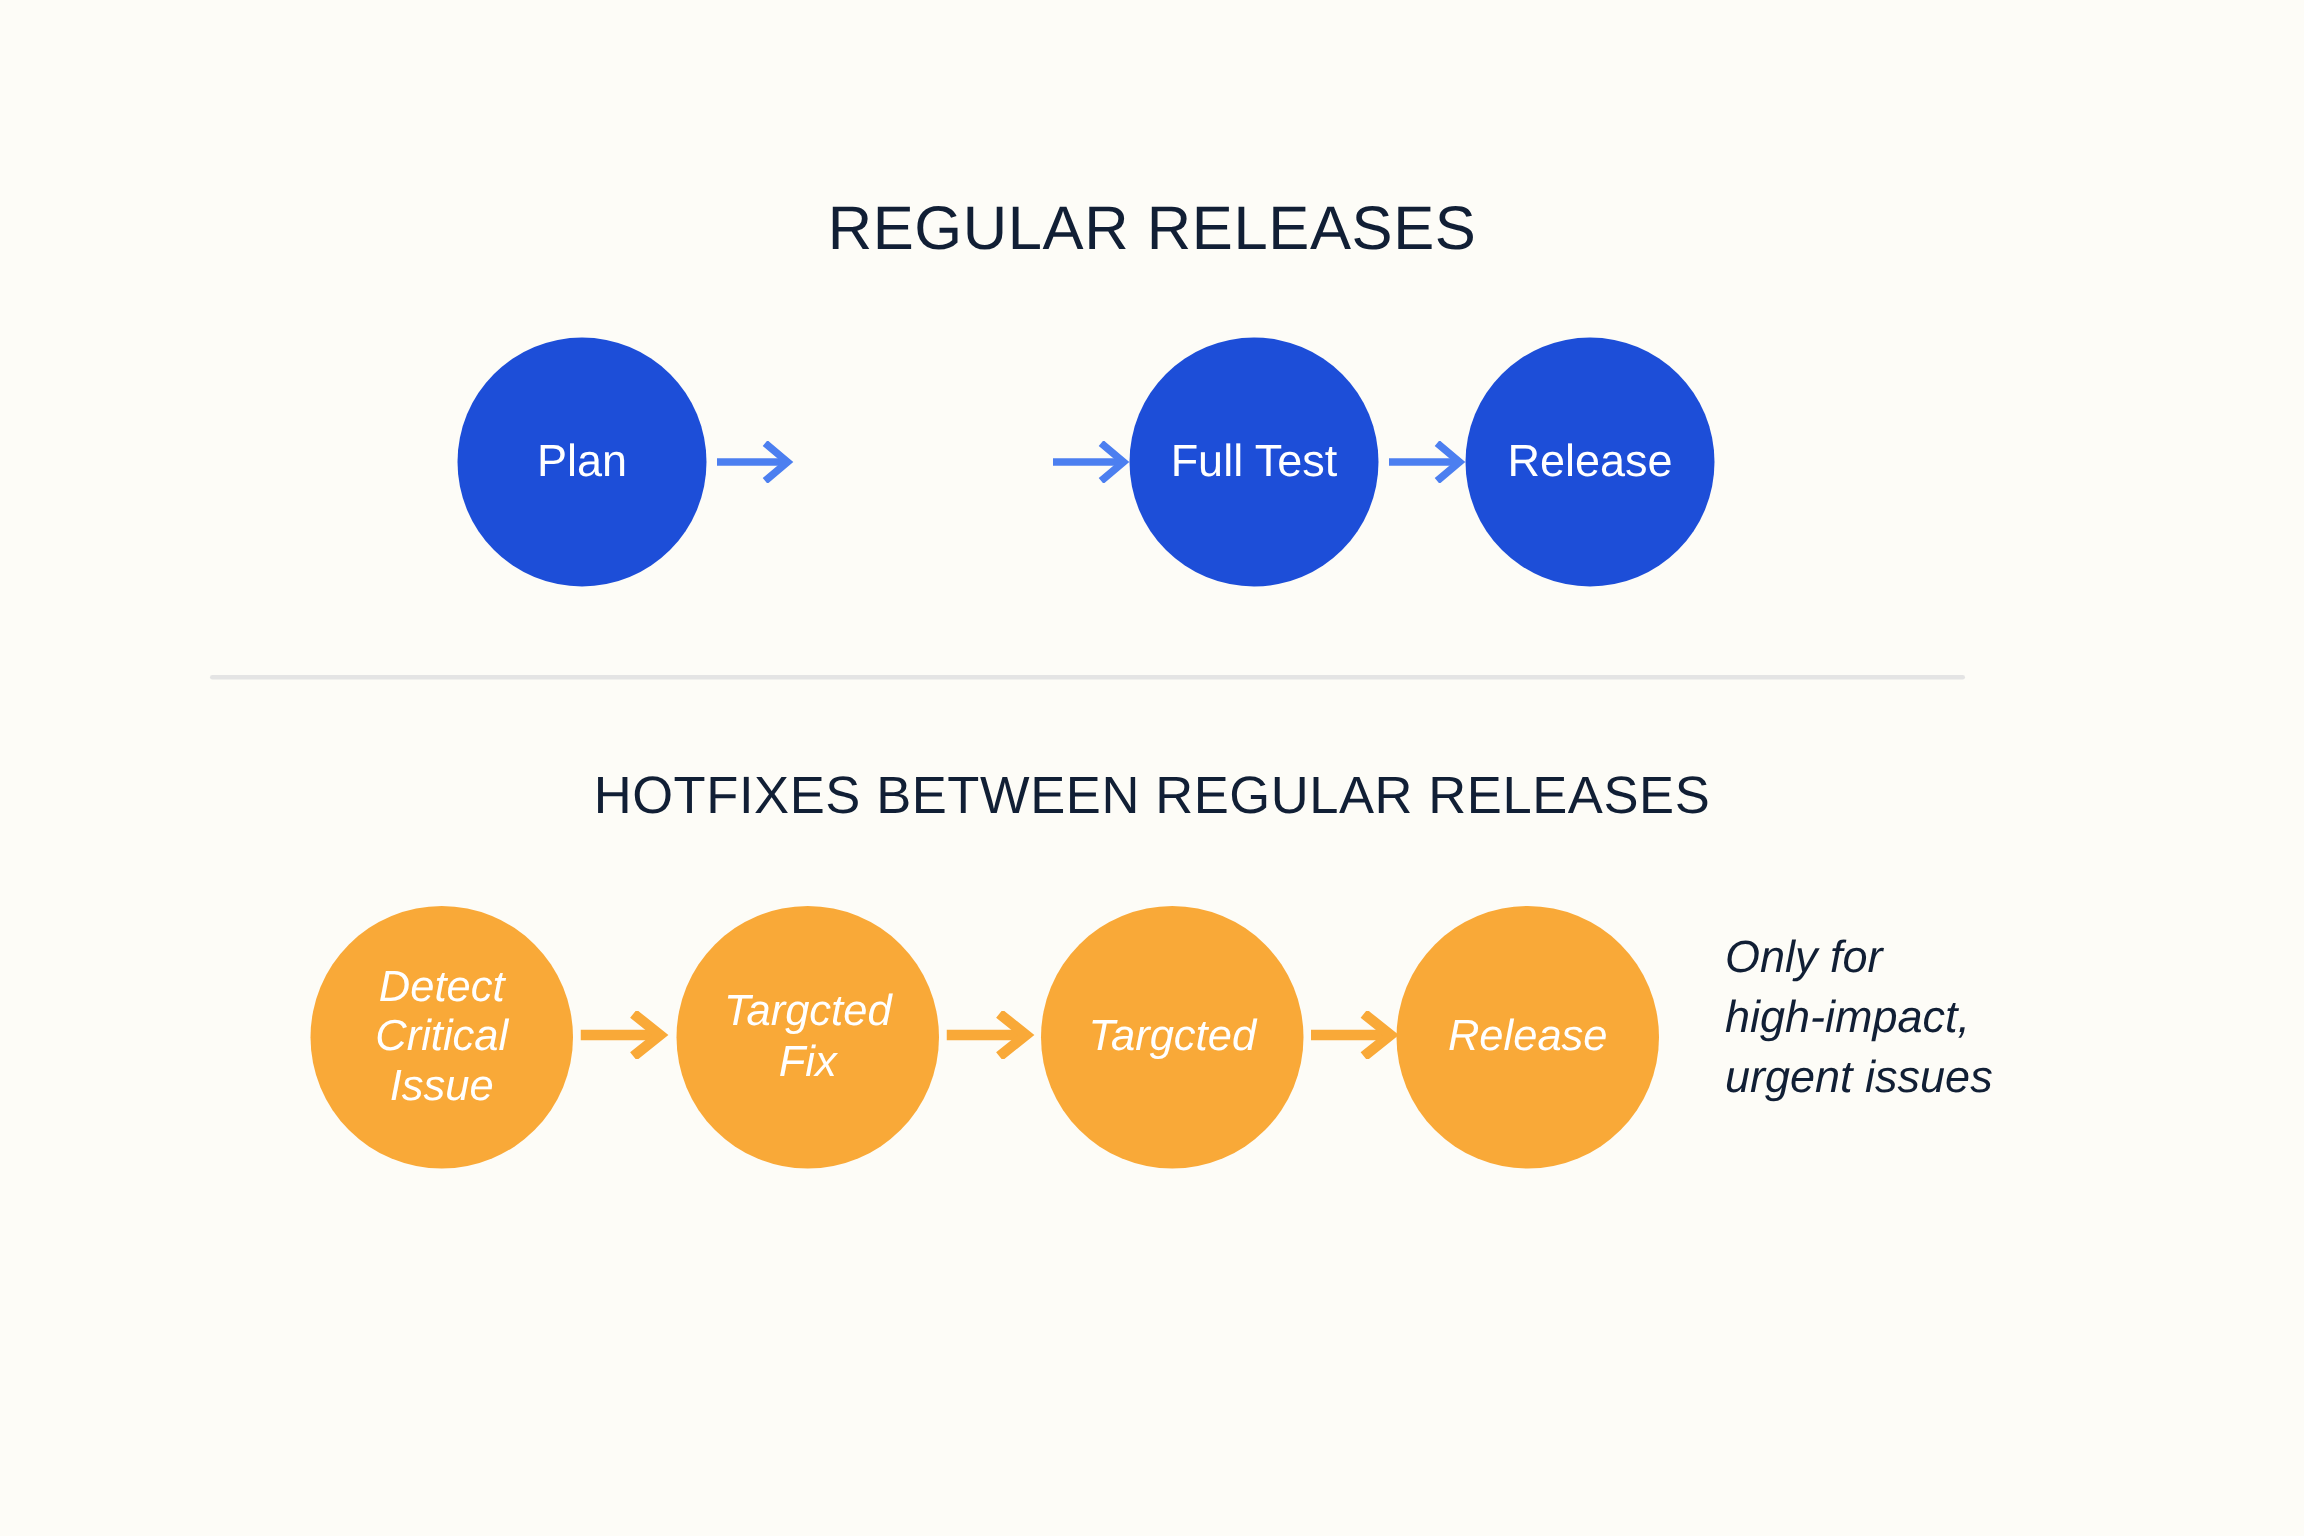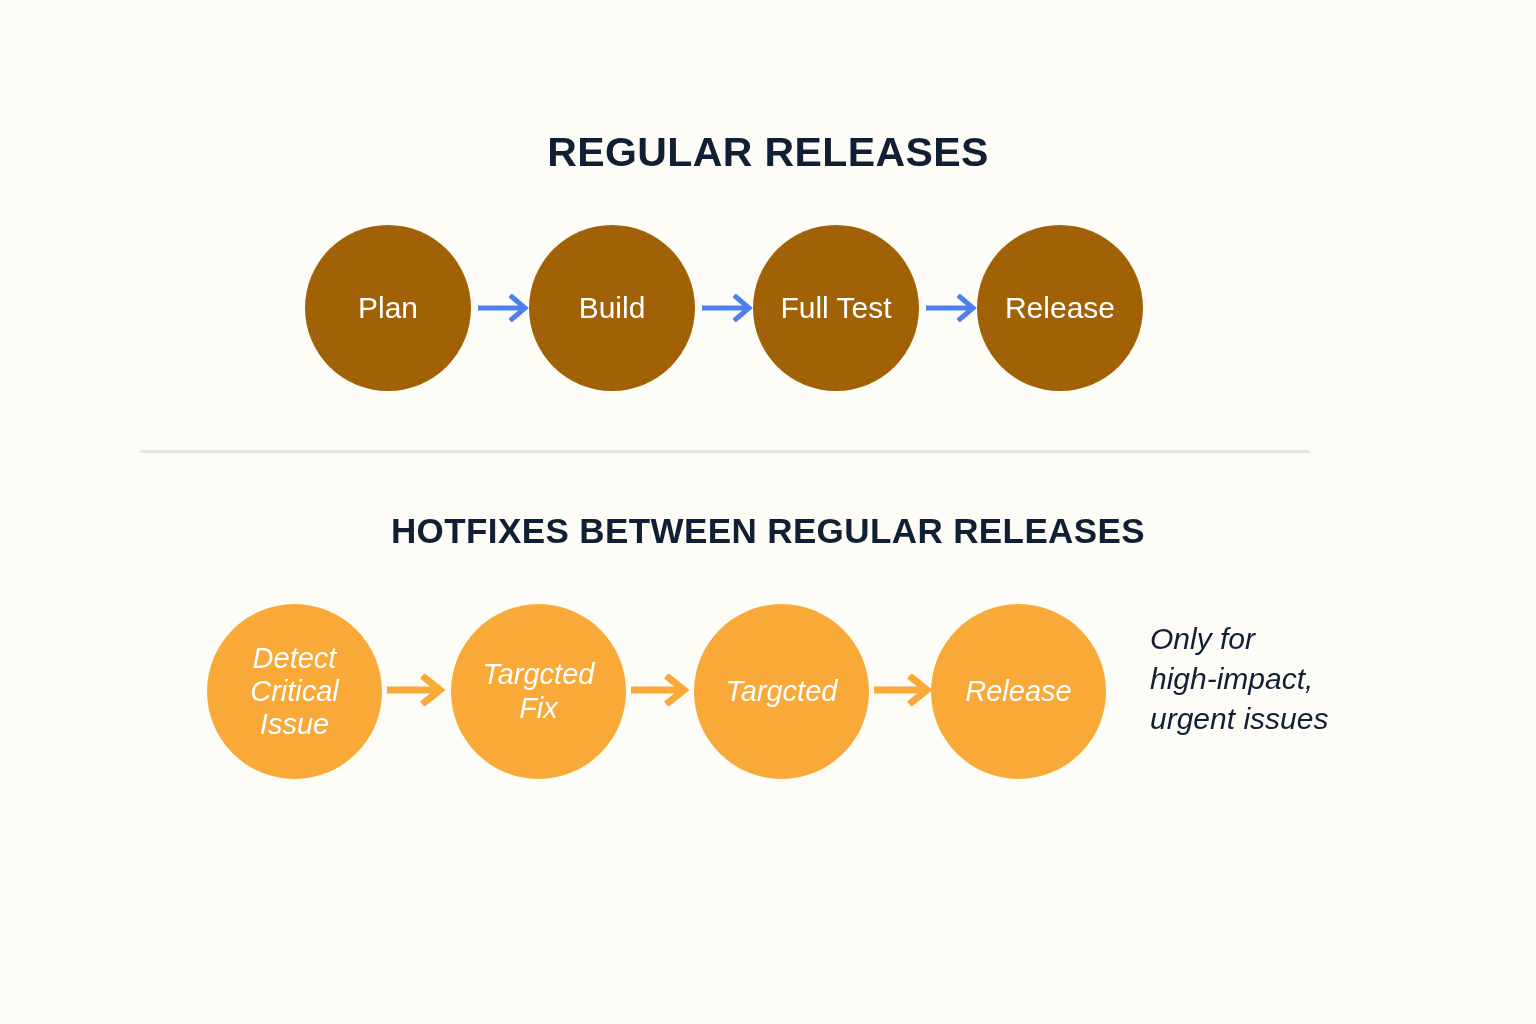--- a/index.html
+++ b/index.html
@@ -22,21 +22,21 @@
     height: 1024px;
   }
 
   
   .section-title {
     position: absolute;
     width: 100%;
     left: 0;
     text-align: center;
     color: #111F35;
-    font-weight: 700;
+    font-weight: 400;
     letter-spacing: 0.4px;
     white-space: nowrap;
   }
   #title-regular {
     top: 129px;
     font-size: 41px;
   }
   #title-hotfix {
     top: 511px;
     font-size: 35px;
@@ -72,21 +72,21 @@
     text-align: center;
     color: #FFFFFF;
     box-sizing: border-box;
     line-height: 1.14;
   }
 
   
   .node.blue {
     width: 166px;
     height: 166px;
-    background: #a16207;
+    background: #1d4ed8;
     font-size: 30px;
     top: 17px;
   }
   
   .node.orange {
     width: 175px;
     height: 175px;
     background: #F9A938;
     font-size: 29px;
     top: 13px;
@@ -127,23 +127,20 @@
 
     <div class="node blue" style="left:305px;">
       <span class="node-label">Plan</span>
     </div>
 
     <svg class="arrow blue" style="left:478px;" width="56" height="28" viewBox="0 0 56 28">
       <line x1="0" y1="14" x2="44" y2="14" stroke="#4C7FF0" stroke-width="5"></line>
       <polyline points="34,3 47,14 34,25" fill="none" stroke="#4C7FF0" stroke-width="5" stroke-linecap="square" stroke-linejoin="miter"></polyline>
     </svg>
 
-    <div class="node blue" style="left:529px;">
-      <span class="node-label">Build</span>
-    </div>
 
     <svg class="arrow blue" style="left:702px;" width="56" height="28" viewBox="0 0 56 28">
       <line x1="0" y1="14" x2="44" y2="14" stroke="#4C7FF0" stroke-width="5"></line>
       <polyline points="34,3 47,14 34,25" fill="none" stroke="#4C7FF0" stroke-width="5" stroke-linecap="square" stroke-linejoin="miter"></polyline>
     </svg>
 
     <div class="node blue" style="left:753px;">
       <span class="node-label">Full Test</span>
     </div>
 

